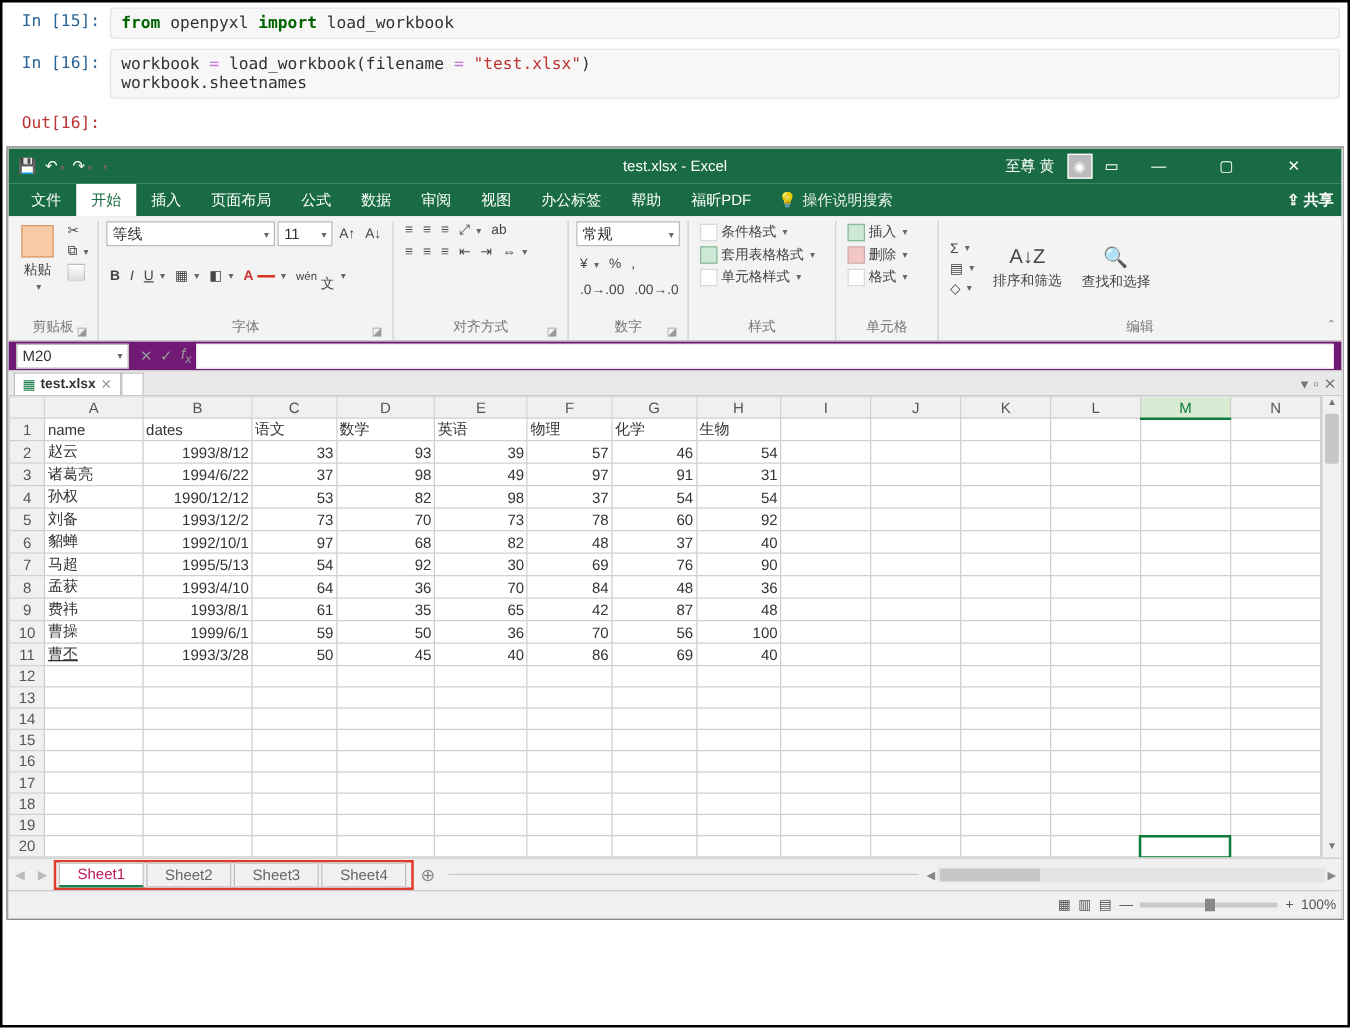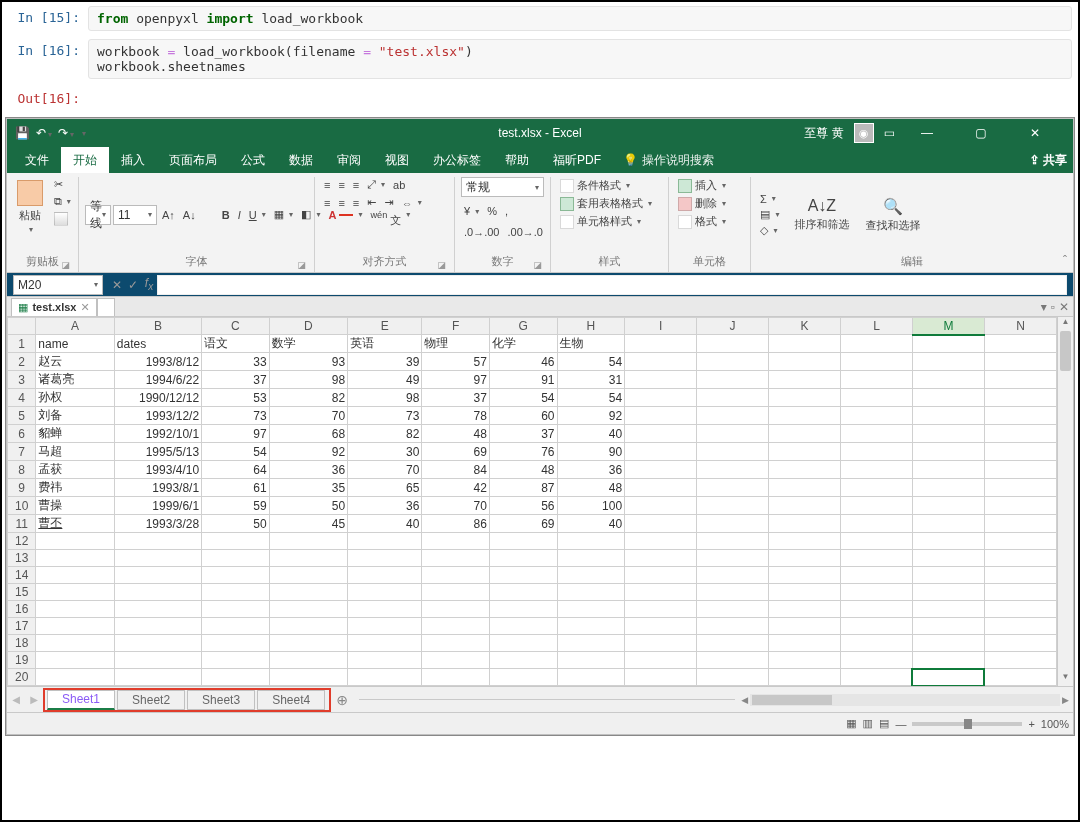--- a/index.html
+++ b/index.html
@@ -39,21 +39,21 @@
   .row { display:flex; align-items:center; gap:2px; }
   .drop { font-size:8px; color:#666; margin-left:2px; }
   .fake-select { border:1px solid #bbb; background:#fff; height:20px; display:flex; align-items:center; padding:0 4px; font-size:12px; color:#333; }
   .ribicon { width:14px; height:14px; border:1px solid rgba(0,0,0,0.15); background:#fff; display:inline-block; }
   .ribicon.big { width:26px; height:26px; }
   .ribicon.orange { background:#f8cba7; border-color:#d99b6a; }
   .ribicon.green { background:#cde8d6; border-color:#8ab996; }
   .ribicon.brush { background:linear-gradient(#fff,#ddd); }
   .col-A { width:14px; height:2px; background:#dd3322; display:inline-block; vertical-align:middle; }
   
-  .fxrow { height:24px; border-bottom:1px solid #c9c9c9; display:flex; align-items:center; background:#0c4a6e; }
+  .fxrow { height:24px; border-bottom:1px solid #c9c9c9; display:flex; align-items:center; background:#701a75; }
   .namebox { width:90px; border:1px solid #bbb; height:20px; margin:0 6px; display:flex; align-items:center; padding:0 4px; background:#fff; }
   .fxsep { width:16px; text-align:center; color:#999; }
   .fxbar { flex:1; border:1px solid #eee; height:20px; background:#fff; margin-right:6px; }
   
   .booktab { height:20px; background:#e9e9e9; border-bottom:1px solid #c9c9c9; display:flex; align-items:center; padding-left:4px; position:relative; }
   .booktab .bt { background:#fff; border:1px solid #c0c0c0; border-bottom:none; height:18px; padding:0 6px; display:flex; align-items:center; gap:4px; font-size:11px; }
   .booktab .right { margin-left:auto; display:flex; align-items:center; gap:4px; padding-right:4px; color:#777; }
   
   .sheetwrap { display:flex; }
   .sheetwrap .grid { flex:1; overflow:hidden; }
@@ -66,21 +66,21 @@
   .num { text-align:right; }
   .selcell { outline:2px solid #0f7b3a; outline-offset:-1px; }
   .vscroll { width:16px; background:#f0f0f0; border-left:1px solid #c9c9c9; position:relative; }
   .vscroll .thumb { position:absolute; top:14px; left:2px; right:2px; height:40px; background:#c7c7c7; border-radius:2px; }
   .vscroll .arrow { position:absolute; left:0; right:0; height:14px; text-align:center; font-size:8px; color:#777; }
   
   .sheettabs { height:26px; background:#f0f0f0; display:flex; align-items:center; border-top:1px solid #c9c9c9; position:relative; }
   .navtri { width:18px; text-align:center; color:#bbb; font-size:10px; }
   .stabs { display:flex; border:2px solid #e03c2b; height:24px; align-items:stretch; padding:0 2px; }
   .stab { background:#fff; border:1px solid #c0c0c0; padding:0 14px; display:flex; align-items:center; font-size:12px; margin-right:2px;}
-  .stab.active { border-bottom:2px solid #1b7d47; color:#8b5cf6; }
+  .stab.active { border-bottom:2px solid #1b7d47; color:#be185d; }
   .stab.inactive { background:#f0f0f0; color:#666; }
   .addsheet { width:22px; text-align:center; color:#888; font-size:14px; }
   .sheettabs .hrule { flex:1; border-top:1px solid #c9c9c9; margin:0 6px; position:relative; }
   .sheettabs .hscroll { display:flex; align-items:center; gap:2px; margin-right:4px; }
   .sheettabs .hsbar { width:310px; height:12px; background:#e5e5e5; position:relative; }
   .sheettabs .hsbar .th { position:absolute; left:2px; top:1px; bottom:1px; width:80px; background:#c7c7c7; }
   
   .statusbar { height:22px; background:#f0f0f0; border-top:1px solid #c9c9c9; display:flex; align-items:center; font-size:11px; color:#555; }
   .statusbar .views { margin-left:auto; display:flex; align-items:center; gap:6px; padding-right:4px; }
   .zoomslider { width:110px; height:4px; background:#c9c9c9; position:relative; }
@@ -163,21 +163,21 @@
             </span>
           <span class="hbtn">
               <span class="ribicon brush"></span>
             </span>
         </div>
       </div>
       <div class="label"><span>剪贴板</span><span class="glauncher">◪</span></div>
     </div>
 
     <div class="group" style="width:236px">
-      <div class="body" style="flex-direction:row;align-items:stretch;gap:20px">
+      <div class="body" style="flex-direction:column;align-items:stretch;gap:9px">
         <div class="row">
           <div class="fake-select" style="flex:1">
               <span>等线</span>
               <span class="drop" style="margin-left:auto">▾</span>
             </div>
           <div class="fake-select" style="width:44px">
               <span>11</span>
               <span class="drop" style="margin-left:auto">▾</span>
             </div>
           <span class="hbtn">A↑</span>

